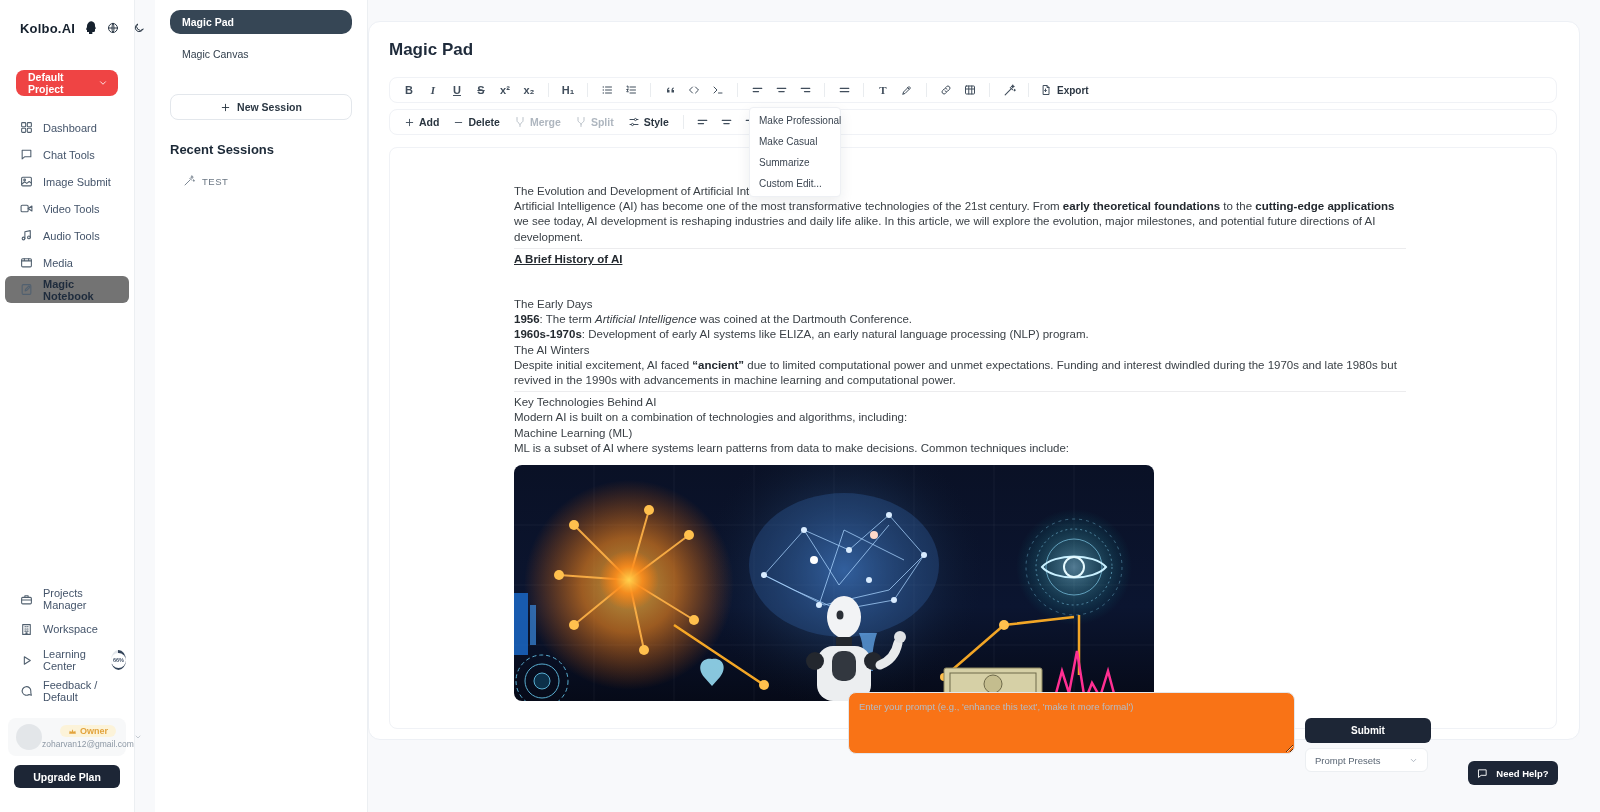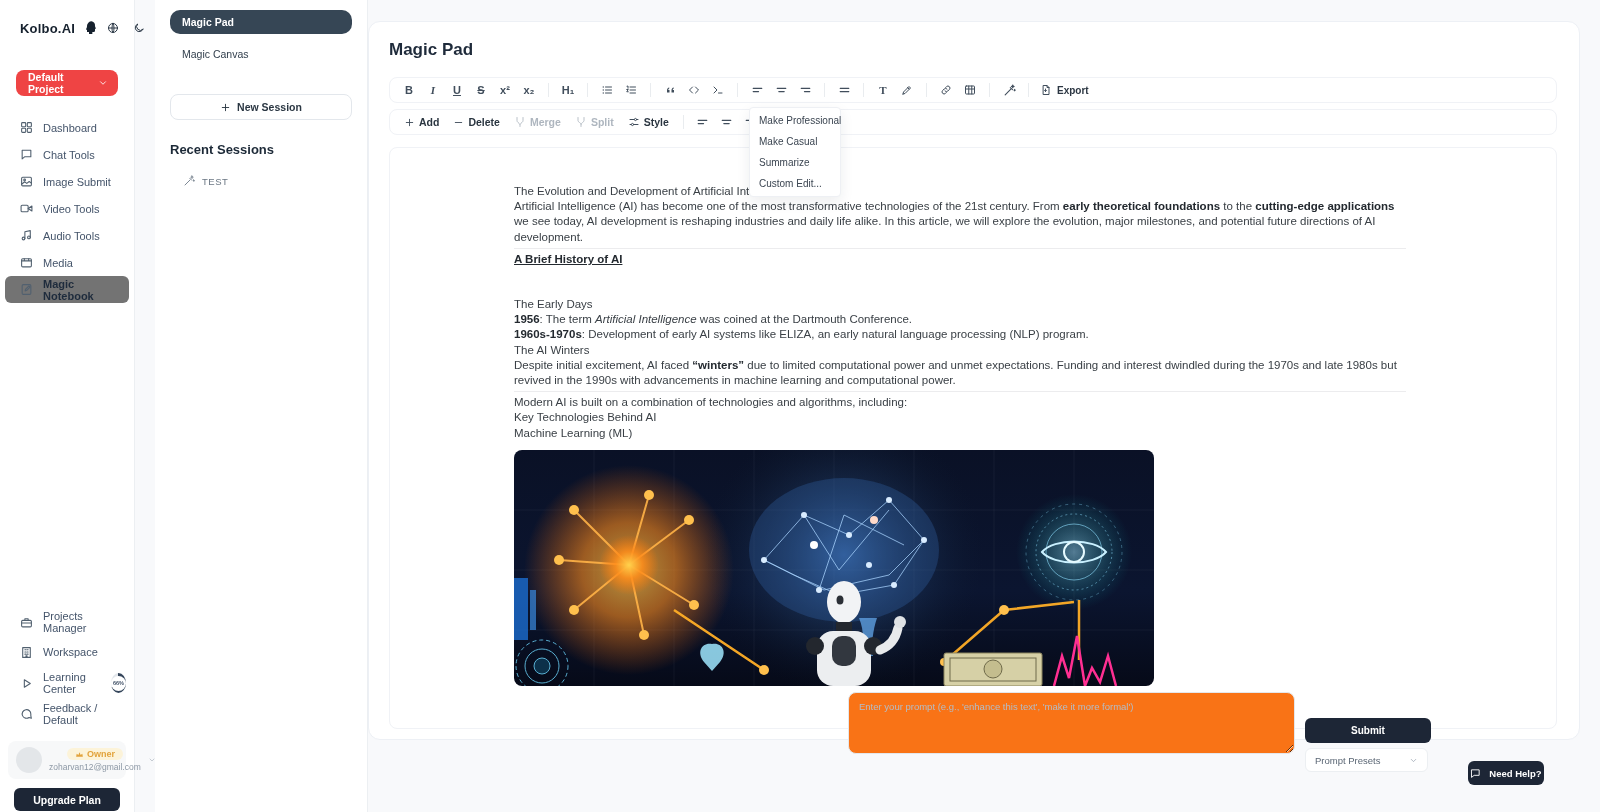--- a/index.html
+++ b/index.html
@@ -1,33 +1,33 @@
 <!DOCTYPE html>
 <html><head>
 <meta charset="utf-8">
 <style>
   * { margin:0; padding:0; box-sizing:border-box; }
   html,body { width:1600px; height:812px; overflow:hidden; font-family:"Liberation Sans", sans-serif; background:#f8f9fb; }
   svg.ic { display:block; fill:none; stroke:currentColor; stroke-width:2; stroke-linecap:round; stroke-linejoin:round; }
 
   
-  .left-sidebar { position:absolute; left:0; top:0; width:135px; height:812px; background:#fff; border-right:1px solid #ecEFf2; display:flex; flex-direction:column; padding:14px 0 1px; z-index:3; }
+  .left-sidebar { position:absolute; left:0; top:0; width:135px; height:812px; background:#fff; border-right:1px solid #ecEFf2; display:flex; flex-direction:column; padding:14px 0 24px; z-index:3; }
   .brand-row { display:flex; align-items:center; gap:8px; padding:0 20px; height:28px; }
   .brand-name { font-size:13px; font-weight:800; color:#16212e; letter-spacing:.2px; }
   .brand-head { color:#16212e; }
   .brand-ico { color:#2c3947; }
   .proj-btn { margin:28px 16px 0; height:26px; background:#ef4444; color:#fff; border-radius:8px; display:flex; align-items:center; justify-content:space-between; padding:0 10px 0 12px; font-size:10.5px; font-weight:700; cursor:pointer; }
   .nav { margin-top:18px; }
   .nav-item { display:flex; align-items:center; gap:10px; height:27px; padding:0 8px 0 20px; font-size:11px; color:#44546a; cursor:pointer; }
   .nav-item .ic { color:#51606f; }
   .nav-item.active { background:#737373; margin:0 5px; padding-left:15px; border-radius:6px; font-weight:700; color:#1e2b3c; }
   .sb-footer { margin-top:auto; }
   .ring { width:20px; height:20px; border-radius:50%; background:conic-gradient(#34455a 0 66%, #e2e6eb 66% 100%); display:flex; align-items:center; justify-content:center; margin-left:4px; }
   .ring > span { width:15px; height:15px; background:#fff; border-radius:50%; font-size:5.5px; color:#44546a; display:flex; align-items:center; justify-content:center; font-weight:700; }
-  .user-card { margin:12px 8px 0; background:#f7f8f9; border-radius:8px; padding:6px 8px; display:flex; align-items:center; gap:7px; }
+  .user-card { margin:12px 8px 0; background:#f7f8f9; border-radius:8px; padding:6px 8px; display:flex; align-items:center; }
   .avatar { width:26px; height:26px; border-radius:50%; background:#e3e6e9; flex:none; }
   .user-info { display:flex; flex-direction:column; align-items:center; gap:2px; flex:1; }
   .owner-badge { display:flex; align-items:center; gap:3px; background:#fcf3d9; color:#e2a33c; font-size:9px; font-weight:800; border-radius:8px; padding:1px 8px; }
   .owner-badge .ic { stroke:none; fill:#e2a33c; }
   .user-email { font-size:8.5px; color:#8d98a5; }
   .user-chev { color:#aab3bd; }
   .upgrade-btn { margin:9px 14px 0; height:23px; background:#1d2636; color:#fff; border-radius:6px; font-size:10.5px; font-weight:700; display:flex; align-items:center; justify-content:center; cursor:pointer; }
 
   
   .sessions { position:absolute; left:155px; top:0; width:213px; height:812px; background:#fff; border-right:1px solid #eceff2; padding:10px 15px; z-index:2; }
@@ -69,21 +69,21 @@
   .doc-hr { width:892px; border-top:1px solid #ececee; margin:3px 0; }
   .doc-blank { height:15px; }
   .doc-image { width:640px; height:236px; margin-top:9px; border-radius:8px; overflow:hidden; cursor:pointer; }
 
   
   .prompt-input { position:absolute; left:480px; top:692px; width:447px; height:62px; border:1px solid #e4e7eb; border-radius:8px; padding:8px 10px; font-family:inherit; font-size:9.5px; color:#444; resize:both; z-index:6; background:#f97316; }
   .prompt-input::placeholder { color:#b3bdc8; }
   .submit-btn { position:absolute; left:937px; top:718px; width:126px; height:25px; background:#1d2636; color:#fff; border:none; border-radius:6px; font-size:10px; font-weight:700; font-family:inherit; cursor:pointer; z-index:6; }
   .presets-btn { position:absolute; left:937px; top:748px; width:123px; height:24px; background:#fff; border:1px solid #eceff2; border-radius:6px; display:flex; align-items:center; justify-content:space-between; padding:0 9px; font-size:9.5px; color:#5a6674; cursor:pointer; z-index:6; }
   .presets-btn .ic { color:#9aa4b0; }
-  .help-btn { position:absolute; left:1100px; top:761px; width:76px; height:24px; background:#1d2636; color:#fff; border-radius:6px; display:flex; align-items:center; justify-content:center; gap:8px; font-size:9.5px; font-weight:700; cursor:pointer; z-index:6; }
+  .help-btn { position:absolute; left:1100px; top:761px; width:90px; height:24px; background:#1d2636; color:#fff; border-radius:6px; display:flex; align-items:center; justify-content:center; gap:8px; font-size:9.5px; font-weight:700; cursor:pointer; z-index:6; }
 </style>
 </head>
 <body>
 
 <div class="left-sidebar">
   <div class="brand-row">
     <span class="brand-name">Kolbo.AI</span>
     <span class="brand-head"><i><svg class="ic" width="16" height="16" viewBox="0 0 24 24">
             <path d="M13 2a7 7 0 0 0-7 7c0 2-.6 3.2-1.6 4.7L6 15v3h3v3h5v-3h2a2 2 0 0 0 2-2v-3h1.5L18 9.5A7 7 0 0 0 13 2z" fill="currentColor" stroke="none"></path>
           </svg></i></span>
@@ -466,25 +466,26 @@
           <div class="doc-p"><span>The Evolution and Development of Artificial Intelligence</span></div>
           <div class="doc-p"><span>Artificial Intelligence (AI) has become one of the most transformative technologies of the 21st century. From </span><span class="b">early theoretical foundations</span><span> to the </span><span class="b">cutting-edge applications</span><span> we see today, AI development is reshaping industries and daily life alike. In this article, we will explore the evolution, major milestones, and potential future directions of AI development.</span></div>
           <div class="doc-hr"></div>
           <div class="doc-p"><span class="b u">A Brief History of AI</span></div>
           <div class="doc-blank"></div>
           <div class="doc-blank"></div>
           <div class="doc-p"><span>The Early Days</span></div>
           <div class="doc-p"><span class="b">1956</span><span>: The term </span><span class="i">Artificial Intelligence</span><span> was coined at the Dartmouth Conference.</span></div>
           <div class="doc-p"><span class="b">1960s-1970s</span><span>: Development of early AI systems like ELIZA, an early natural language processing (NLP) program.</span></div>
           <div class="doc-p"><span>The AI Winters</span></div>
-          <div class="doc-p"><span>Despite initial excitement, AI faced </span><span class="b">“winters”</span><span> due to limited computational power and unmet expectations. Funding and interest dwindled during the 1970s and late 1980s but revived in the 1990s with advancements in machine learning and computational power.</span></div>
+          <div class="doc-p"><span>Despite initial excitement, AI faced </span><span class="b">“ancient”</span><span> due to limited computational power and unmet expectations. Funding and interest dwindled during the 1970s and late 1980s but revived in the 1990s with advancements in machine learning and computational power.</span></div>
           <div class="doc-hr"></div>
+          <div class="doc-p"><span>Key Technologies Behind AI</span></div>
           <div class="doc-p"><span>Modern AI is built on a combination of technologies and algorithms, including:</span></div>
-          <div class="doc-p"><span>Key Technologies Behind AI</span></div>
           <div class="doc-p"><span>Machine Learning (ML)</span></div>
+          <div class="doc-p"><span>ML is a subset of AI where systems learn patterns from data to make decisions. Common techniques include:</span></div>
   <div class="doc-image">
     <svg width="640" height="236" viewBox="0 0 640 236" xmlns="http://www.w3.org/2000/svg">
       <defs>
         <radialGradient id="og" cx="50%" cy="50%" r="50%">
                   <stop offset="0%" stop-color="#ffd24d"></stop>
                   <stop offset="45%" stop-color="#ff8c1a" stop-opacity=".85"></stop>
                   <stop offset="100%" stop-color="#ff6a00" stop-opacity="0"></stop>
                 </radialGradient>
         <radialGradient id="bgl" cx="50%" cy="50%" r="50%">
                   <stop offset="0%" stop-color="#4d8fe0" stop-opacity=".55"></stop>

